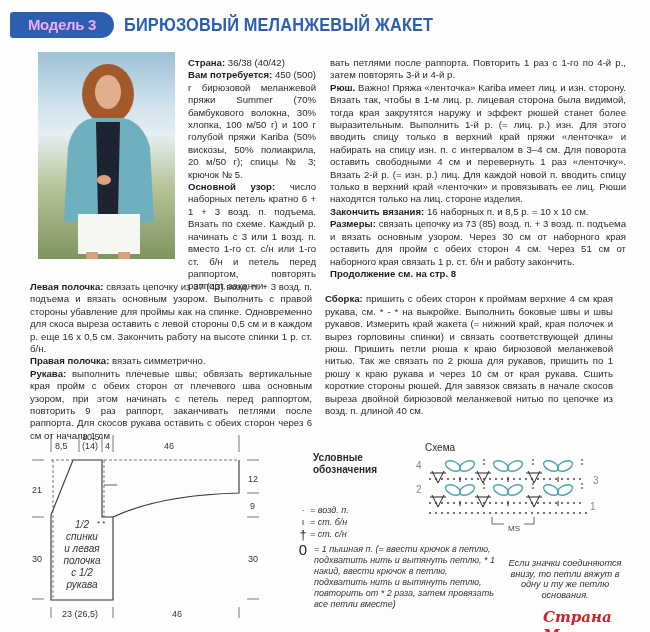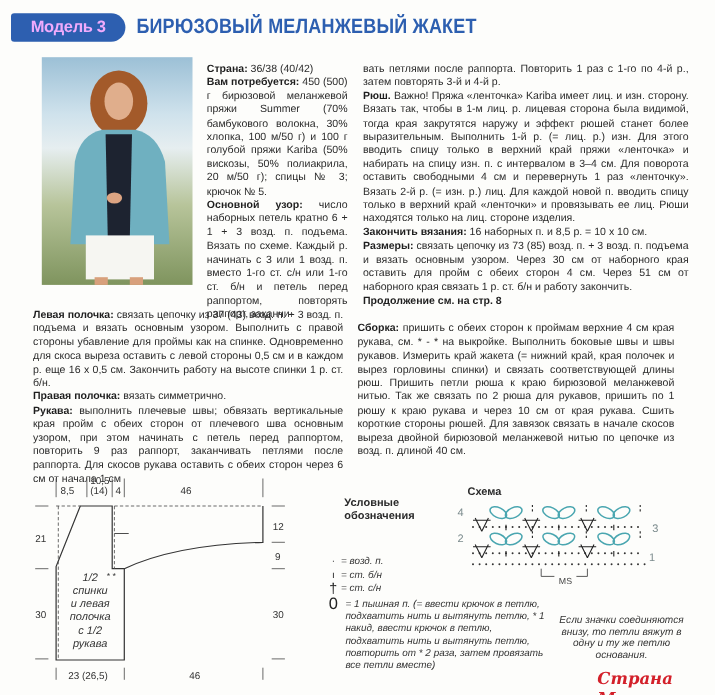--- a/index.html
+++ b/index.html
@@ -17,21 +17,21 @@
   .txt b { font-weight:bold; color:#1e1e1e; }
   .col-a { left:188px; top:57px; width:128px; }
   .col-b { left:330px; top:57px; width:296px; }
   .col-c { left:30px; top:281px; width:282px; }
   .col-d { left:325px; top:281px; width:288px; }
   .legend-h { left:313px; top:452px; font-size:10px; font-weight:bold; line-height:12px; }
   .legend { left:296px; top:505px; width:200px; font-size:9px; font-style:italic; line-height:11px; color:#333; }
   .legend .row { display:flex; align-items:flex-start; margin-bottom:1px; }
   .legend .sym { width:14px; text-align:center; font-style:normal; color:#222; flex:none; }
   .note { left:505px; top:558px; width:120px; font-size:9.2px; font-style:italic; line-height:10.6px; color:#333;text-align:center; }
-  .scheme-h { left:425px; top:442px; font-size:10px; font-weight:bold; }
+  .scheme-h { left:425px; top:442px; font-size:10px; font-weight:normal; }
   .watermark { left:543px; top:608px; font-family:"DejaVu Serif", serif; font-style:italic; font-weight:bold;
                color:#d3202a; font-size:15px; }
   svg text { font-family:"Liberation Sans", sans-serif; }
 </style>
 </head>
 <body>
 
 <div class="abs badge">Модель 3</div>
 <div class="abs title">БИРЮЗОВЫЙ МЕЛАНЖЕВЫЙ ЖАКЕТ</div>
 

